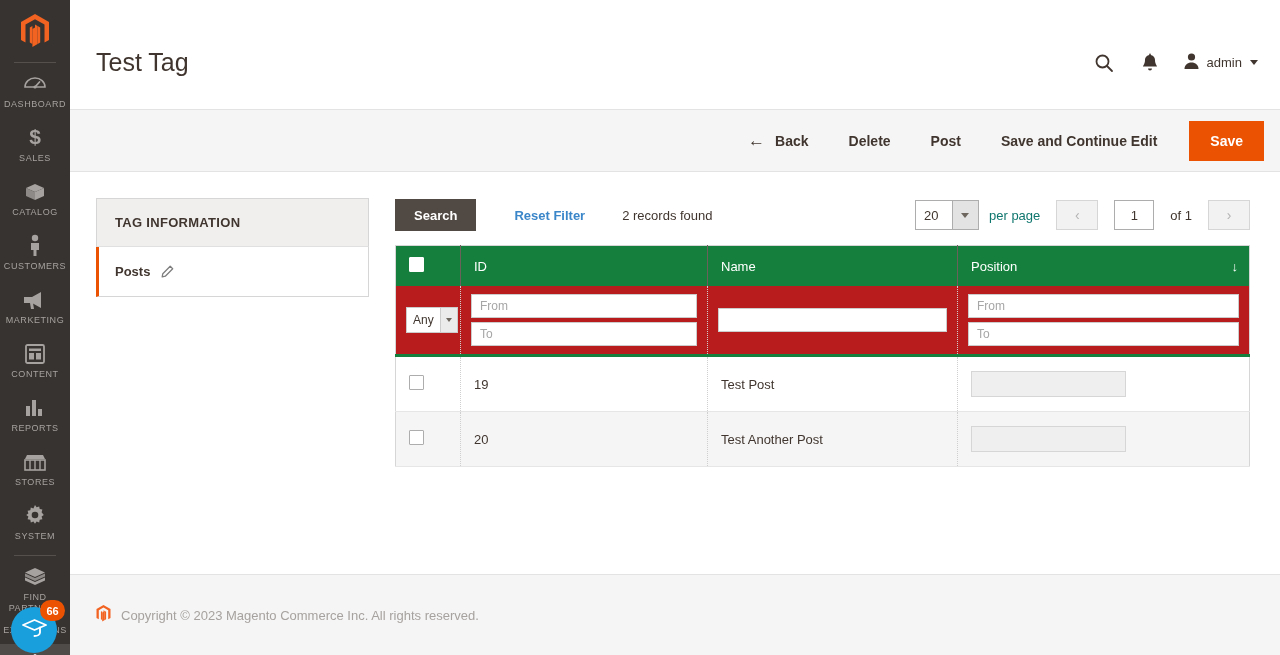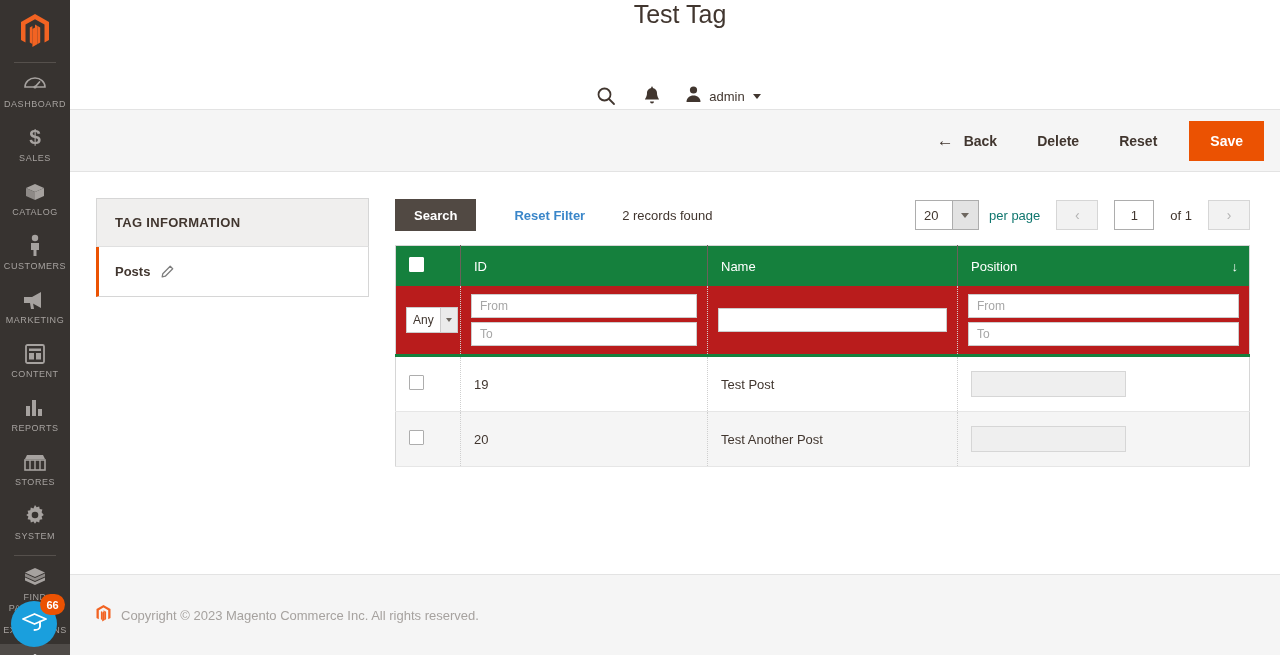--- a/index.html
+++ b/index.html
@@ -41,21 +41,21 @@
     color: #a6a29f;
     text-align: center;
     line-height: 10px;
     text-transform: uppercase;
   }
   .nav-item.active { background: #4f4b48; }
   .nav-item.two-line .nav-label { line-height: 11px; }
 
   .grad-btn {
     position: absolute;
-    left: 11px; bottom: 8px;
+    left: 11px; bottom: 2px;
     width: 46px; height: 46px;
     border-radius: 50%;
     background: #1a9fdd;
     display: flex; align-items: center; justify-content: center;
     cursor: pointer;
   }
   .grad-badge {
     position: absolute;
     top: -7px; right: -8px;
     min-width: 25px; height: 21px;
@@ -65,24 +65,23 @@
     font-size: 11px; font-weight: bold;
     display: flex; align-items: center; justify-content: center;
     padding: 0 5px;
   }
 
   
   .main { flex: 1 1 auto; height: 655px; background: #ffffff; display: flex; flex-direction: column; position: relative; }
 
   .page-header {
     height: 109px;
-    padding: 0 16px 0 26px;
+    padding: 16px 16px 0 26px;
     display: flex; align-items: center; justify-content: space-between;
     background: #fff;
-    flex-direction: column;
   }
   .page-title {
     font-size: 25px;
     color: #41362f;
     font-weight: normal;
     margin: 0;
     padding-left: 0;
   }
   .header-right { display: flex; align-items: center; gap: 20px; padding-right: 6px; }
   .hdr-icon { cursor: pointer; display: flex; align-items: center; justify-content: center; width: 26px; height: 26px; }
@@ -439,21 +438,24 @@
 
     <div class="page-actions">
       <button class="btn-link">
         <span class="back-arrow">←</span>
         <span>Back</span>
       </button>
       <button class="btn-link">
         <span>Delete</span>
       </button>
       <button class="btn-link">
-        <span>Reset</span>
+        <span>Post</span>
+      </button>
+      <button class="btn-link">
+        <span>Save and Continue Edit</span>
       </button>
       <button class="btn-primary">
         <span>Save</span>
       </button>
     </div>
 
     <div class="content-wrap">
 
       <div class="tabs-panel">
         <div class="tabs-head">TAG INFORMATION</div>

